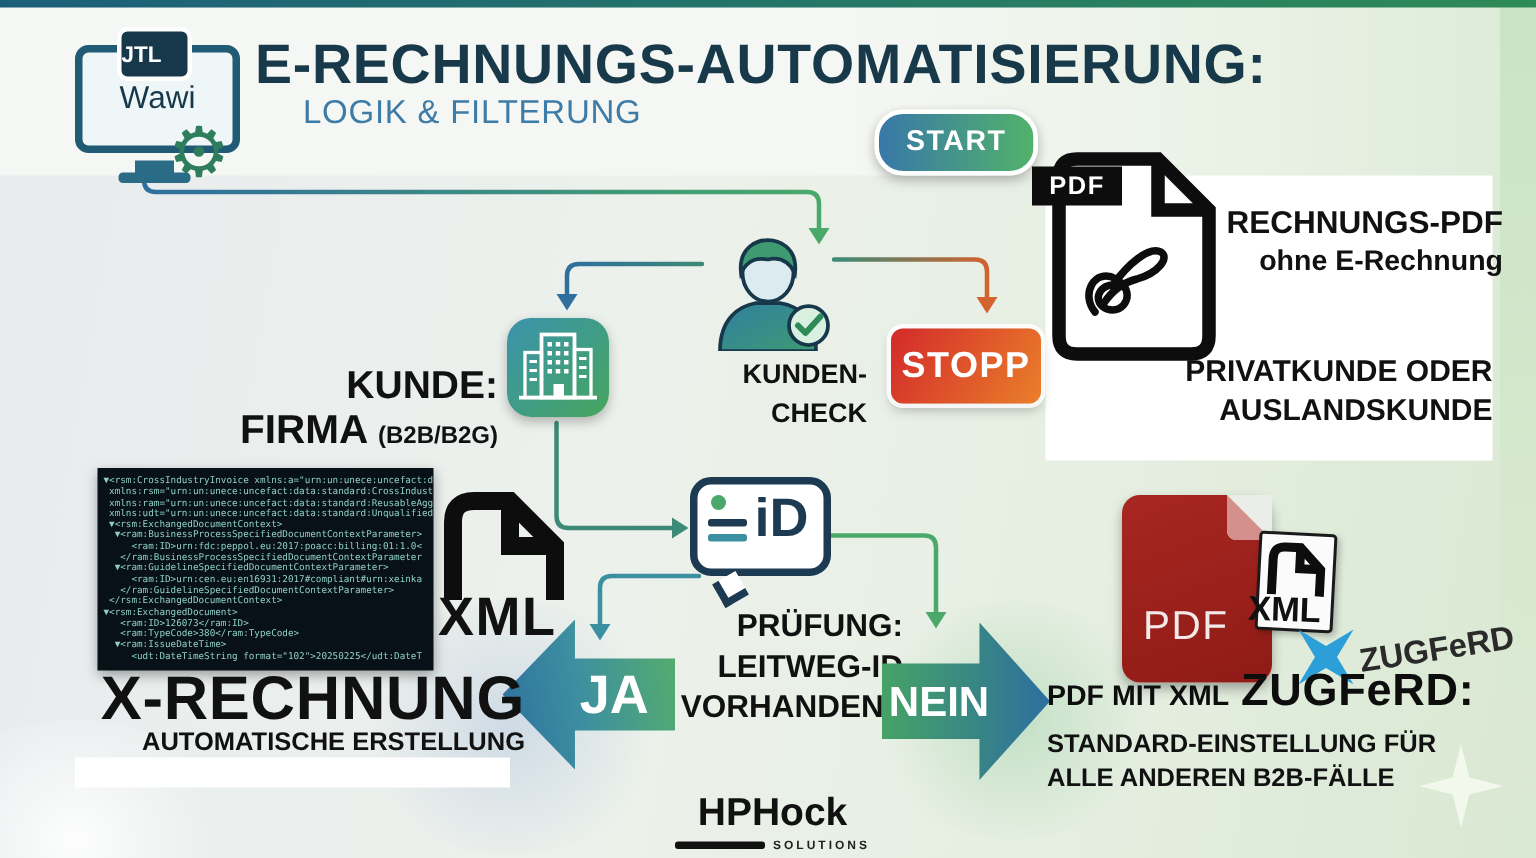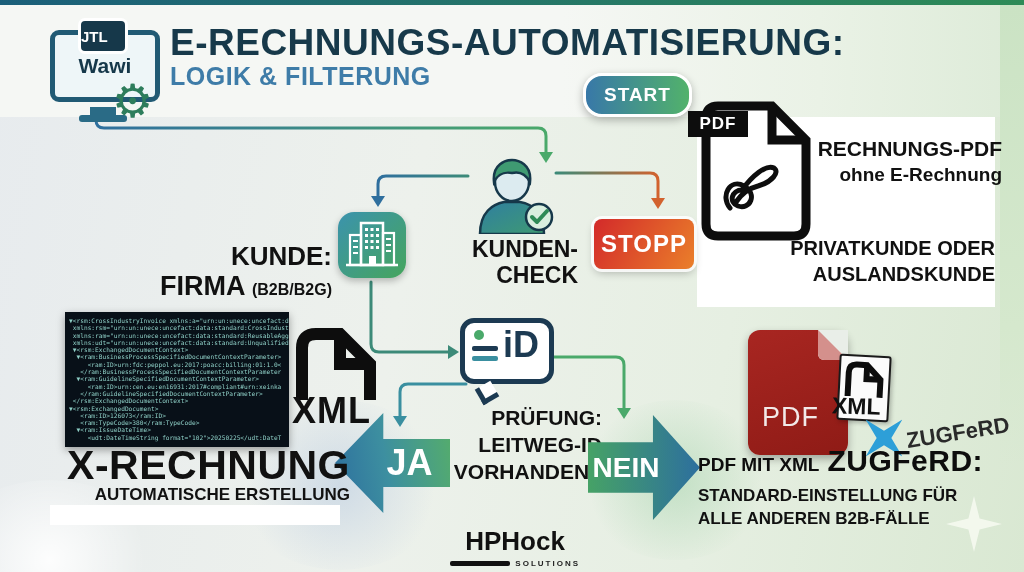--- a/index.html
+++ b/index.html
@@ -7,21 +7,21 @@
     font-family:"Liberation Sans",sans-serif;
     background:linear-gradient(100deg,#e7ebee 0%,#edf1ec 40%,#e6efe2 70%,#d9e8d2 100%);}
   .abs{position:absolute;}
   .topbar{left:0;top:0;width:1024px;height:5px;background:linear-gradient(90deg,#1b5f7a,#2e8b57);}
   .headerstrip{left:0;top:5px;width:1024px;height:112px;
     background:linear-gradient(90deg,#f5f7f4 0%,#f5f7f4 55%,#eaf2e6 80%,#ddebd8 100%);}
   .rightband{left:1000px;top:5px;width:24px;height:460px;
     background:linear-gradient(180deg,#cbe3c4 0%,#d5e8cd 70%,rgba(213,232,205,0) 100%);}
   .glow{border-radius:50%;pointer-events:none;}
   .title{color:#17394a;font-weight:700;font-size:37px;letter-spacing:.5px;white-space:nowrap;}
-  .subtitle{color:#3e7ca8;font-weight:700;font-size:25px;letter-spacing:.5px;white-space:nowrap;}
+  .subtitle{color:#3e7ca8;font-weight:400;font-size:22px;letter-spacing:.5px;white-space:nowrap;margin-left:32px;}
   .startbtn{width:103px;height:38px;border-radius:19px;border:3px solid #fff;
     background:linear-gradient(90deg,#3878a8,#52b26b);color:#fff;font-weight:700;font-size:19px;
     letter-spacing:1px;display:flex;align-items:center;justify-content:center;
     box-shadow:0 3px 8px rgba(0,0,0,.28);}
   .whitebox{background:#fff;}
   .blacktxt{color:#111;font-weight:700;}
   .center{text-align:right;}
   .monitor{width:100px;height:62px;border:5px solid #215a74;border-radius:9px;background:#eef6f8;
     display:flex;align-items:center;justify-content:center;}
   .jtlbadge{width:44px;height:30px;background:#16384a;border:3px solid #fff;border-radius:7px;
@@ -97,21 +97,21 @@
     <path d="M371,282 V344 Q371,352 379,352 H448" fill="none" stroke="#3c8a78" stroke-width="3" stroke-linecap="round"></path>
     <polygon points="448,345 448,359 459,352" fill="#3c8a78"></polygon>
     <path d="M552,357 H616 Q624,357 624,365 V408" fill="none" stroke="#4aa96a" stroke-width="3" stroke-linecap="round"></path>
     <polygon points="617,408 631,408 624,419" fill="#4aa96a"></polygon>
     <path d="M466,384 H408 Q400,384 400,392 V416" fill="none" stroke="#3a8fa0" stroke-width="3" stroke-linecap="round"></path>
     <polygon points="393,416 407,416 400,427" fill="#3a8fa0"></polygon>
   </svg>
 
   <div class="abs" style="left:46px;top:18px;width:120px;height:100px;">
     <div class="abs monitor" style="left:4px;top:12px;">
-      <span style="color:#16384a;font-weight:700;font-size:21px;">Wawi</span>
+      <span style="color:#16384a;font-weight:400;font-size:21px;">Wawi</span>
     </div>
     <div class="abs jtlbadge" style="left:32px;top:0;">
       <span>JTL</span>
     </div>
     <div class="abs stand" style="left:44px;top:89px;"></div>
     <div class="abs standbase" style="left:33px;top:97px;"></div>
     <div class="abs gear" style="left:66px;top:60px;">⚙</div>
   </div>
 
   <div class="abs title" style="left:170px;top:22px;">E-RECHNUNGS-AUTOMATISIERUNG:</div>
@@ -147,21 +147,21 @@
         <stop offset="0" stop-color="#2f7fa0"></stop>
           <stop offset="1" stop-color="#3f9a72"></stop>
       </linearGradient>
     </defs>
     <path d="M14,78 C14,56 27,48 38,46 L54,46 C66,48 78,56 78,78 Z" fill="url(#bodyGrad)" stroke="#16384a" stroke-width="2.5"></path>
     <ellipse cx="46" cy="26" rx="17" ry="19" fill="#dcebf0" stroke="#16384a" stroke-width="2.5"></ellipse>
     <path d="M28,26 C26,8 40,4 46,4 C52,4 66,8 64,26 C58,15 50,16 46,17 C40,16 33,16 28,26 Z" fill="#3f9a72" stroke="#16384a" stroke-width="2.5"></path>
     <circle cx="73" cy="61" r="13" fill="#d9efdf" stroke="#16384a" stroke-width="2.5"></circle>
     <path d="M66,61 l5,5 l10,-11" fill="none" stroke="#2e8b57" stroke-width="4" stroke-linecap="round" stroke-linejoin="round"></path>
   </svg>
-  <div class="abs blacktxt center" style="left:446px;top:236px;width:132px;font-size:23px;line-height:26px;">
+  <div class="abs blacktxt center" style="left:446px;top:236px;width:132px;font-size:18px;line-height:26px;">
     <div>KUNDEN-</div>
     <div>CHECK</div>
   </div>
 
   <div class="abs blacktxt" style="left:120px;top:212px;width:212px;text-align:right;">
     <div style="font-size:26px;line-height:30px;margin-top:29px;">KUNDE:</div>
     <div style="font-size:27px;line-height:30px;">
       <span>FIRMA</span>
       <span style="font-size:16px;">(B2B/B2G)</span>
     </div>

